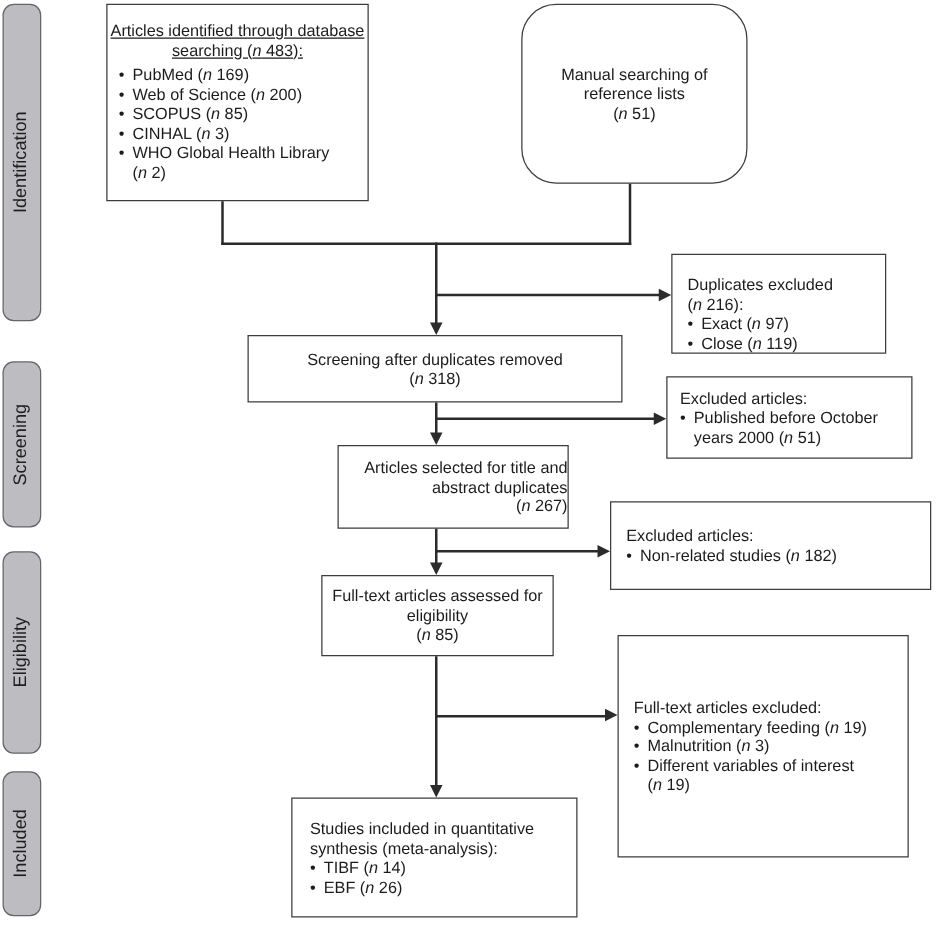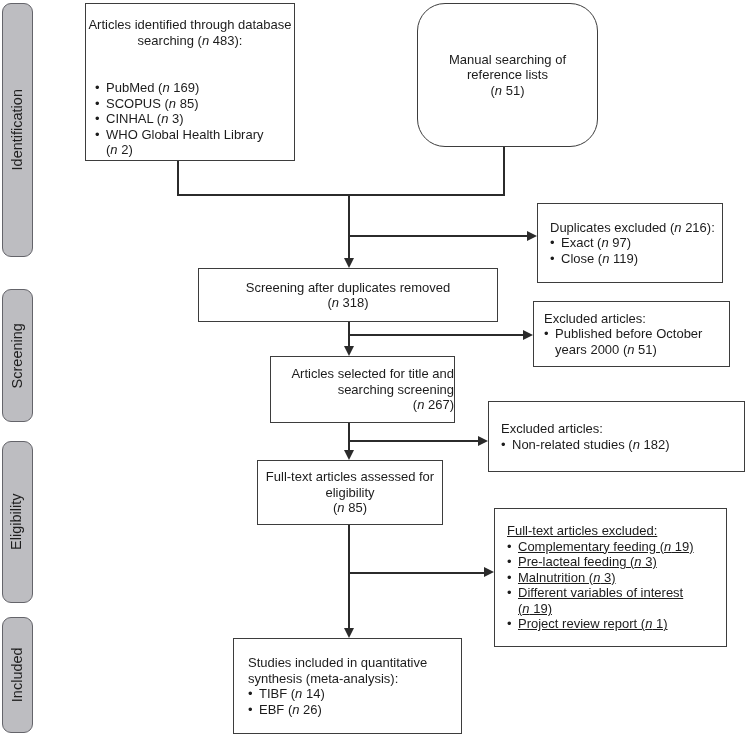--- a/index.html
+++ b/index.html
@@ -47,30 +47,30 @@
     position: relative;
     padding-left: 11px;
   }
   .bullet-line::before {
     content: "\2022";
     position: absolute; left: 0; top: 0;
   }
   i { font-style: italic; }
 
   #box-db          { left: 85px;  top: 3px;   width: 210px; height: 158px; padding-top: 13px; }
-  #box-db .title   { text-align: center; }
-  #box-db .items   { margin-top: 32px; padding-left: 9px; padding-right: 2px; }
+  #box-db .title   { text-align: center; text-decoration: underline; }
+  #box-db .items   { margin-top: 4px; padding-left: 9px; padding-right: 2px; }
   #box-manual      { left: 417px; top: 3px;   width: 181px; height: 144px; border-radius: 28px; }
-  #box-dup         { left: 537px; top: 203px; width: 186px; height: 80px;  padding-left: 12px; padding-right: 4px; }
+  #box-dup         { left: 537px; top: 203px; width: 172px; height: 80px;  padding-left: 12px; padding-right: 4px; justify-content: flex-end; }
   #box-afterdup    { left: 198px; top: 268px; width: 300px; height: 54px; }
   #box-before2000  { left: 533px; top: 301px; width: 197px; height: 66px;  padding-left: 10px; padding-right: 2px; }
   #box-titleabs    { left: 270px; top: 356px; width: 185px; height: 67px; align-items: flex-end; }
   #box-nonrel      { left: 488px; top: 401px; width: 257px; height: 71px;  padding-left: 12px; padding-right: 4px; }
   #box-fulltext    { left: 257px; top: 460px; width: 186px; height: 65px; }
-  #box-ftexcl      { left: 494px; top: 508px; width: 233px; height: 139px; padding-left: 12px; padding-right: 14px; text-decoration: underline; }
+  #box-ftexcl      { left: 494px; top: 508px; width: 233px; height: 178px; padding-left: 12px; padding-right: 14px; }
   #box-included    { left: 233px; top: 638px; width: 229px; height: 96px; padding-left: 14px; padding-right: 4px; }
 
   
   .vline, .hline { position: absolute; background: #2b2b2b; }
   .vline { width: 2px; }
   .hline { height: 2px; }
   #ln-v-left    { left: 177px; top: 161px; height: 35px; }
   #ln-v-right   { left: 503px; top: 147px; height: 49px; }
   #ln-h-merge   { left: 177px; top: 194px; width: 328px; }
   #ln-v-to-afterdup { left: 348px; top: 194px; height: 66px; }
@@ -121,20 +121,21 @@
     <span>Included</span>
   </div>
 
   <div class="fbox" id="box-db">
     <div class="title">
       <div>Articles identified through database</div>
       <div>searching (<i>n</i>&nbsp;483):</div>
     </div>
     <div class="items">
       <div class="bullet-line">PubMed (<i>n</i>&nbsp;169)</div>
+      <div class="bullet-line">Web of Science (<i>n</i>&nbsp;200)</div>
       <div class="bullet-line">SCOPUS (<i>n</i>&nbsp;85)</div>
       <div class="bullet-line">CINHAL (<i>n</i>&nbsp;3)</div>
       <div class="bullet-line">WHO Global Health Library (<i>n</i>&nbsp;2)</div>
     </div>
   </div>
 
   <div class="fbox center-text" id="box-manual">
     <div>Manual searching of</div>
     <div>reference lists</div>
     <div>(<i>n</i>&nbsp;51)</div>
@@ -151,42 +152,40 @@
     <div>(<i>n</i>&nbsp;318)</div>
   </div>
 
   <div class="fbox left-text" id="box-before2000">
     <div>Excluded articles:</div>
     <div class="bullet-line">Published before October years 2000 (<i>n</i>&nbsp;51)</div>
   </div>
 
   <div class="fbox center-text" id="box-titleabs">
     <div>Articles selected for title and</div>
-    <div>searching screening</div>
+    <div>abstract duplicates</div>
     <div>(<i>n</i>&nbsp;267)</div>
   </div>
 
   <div class="fbox left-text" id="box-nonrel">
     <div>Excluded articles:</div>
     <div class="bullet-line">Non-related studies (<i>n</i>&nbsp;182)</div>
   </div>
 
   <div class="fbox center-text" id="box-fulltext">
     <div>Full-text articles assessed for</div>
     <div>eligibility</div>
     <div>(<i>n</i>&nbsp;85)</div>
   </div>
 
   <div class="fbox left-text" id="box-ftexcl">
     <div>Full-text articles excluded:</div>
     <div class="bullet-line">Complementary feeding (<i>n</i>&nbsp;19)</div>
-    <div class="bullet-line">Pre-lacteal feeding (<i>n</i>&nbsp;3)</div>
     <div class="bullet-line">Malnutrition (<i>n</i>&nbsp;3)</div>
     <div class="bullet-line">Different variables of interest (<i>n</i>&nbsp;19)</div>
-    <div class="bullet-line">Project review report (<i>n</i>&nbsp;1)</div>
   </div>
 
   <div class="fbox left-text" id="box-included">
     <div>Studies included in quantitative</div>
     <div>synthesis (meta-analysis):</div>
     <div class="bullet-line">TIBF (<i>n</i>&nbsp;14)</div>
     <div class="bullet-line">EBF (<i>n</i>&nbsp;26)</div>
   </div>
 
   <div class="vline" id="ln-v-left"></div>

